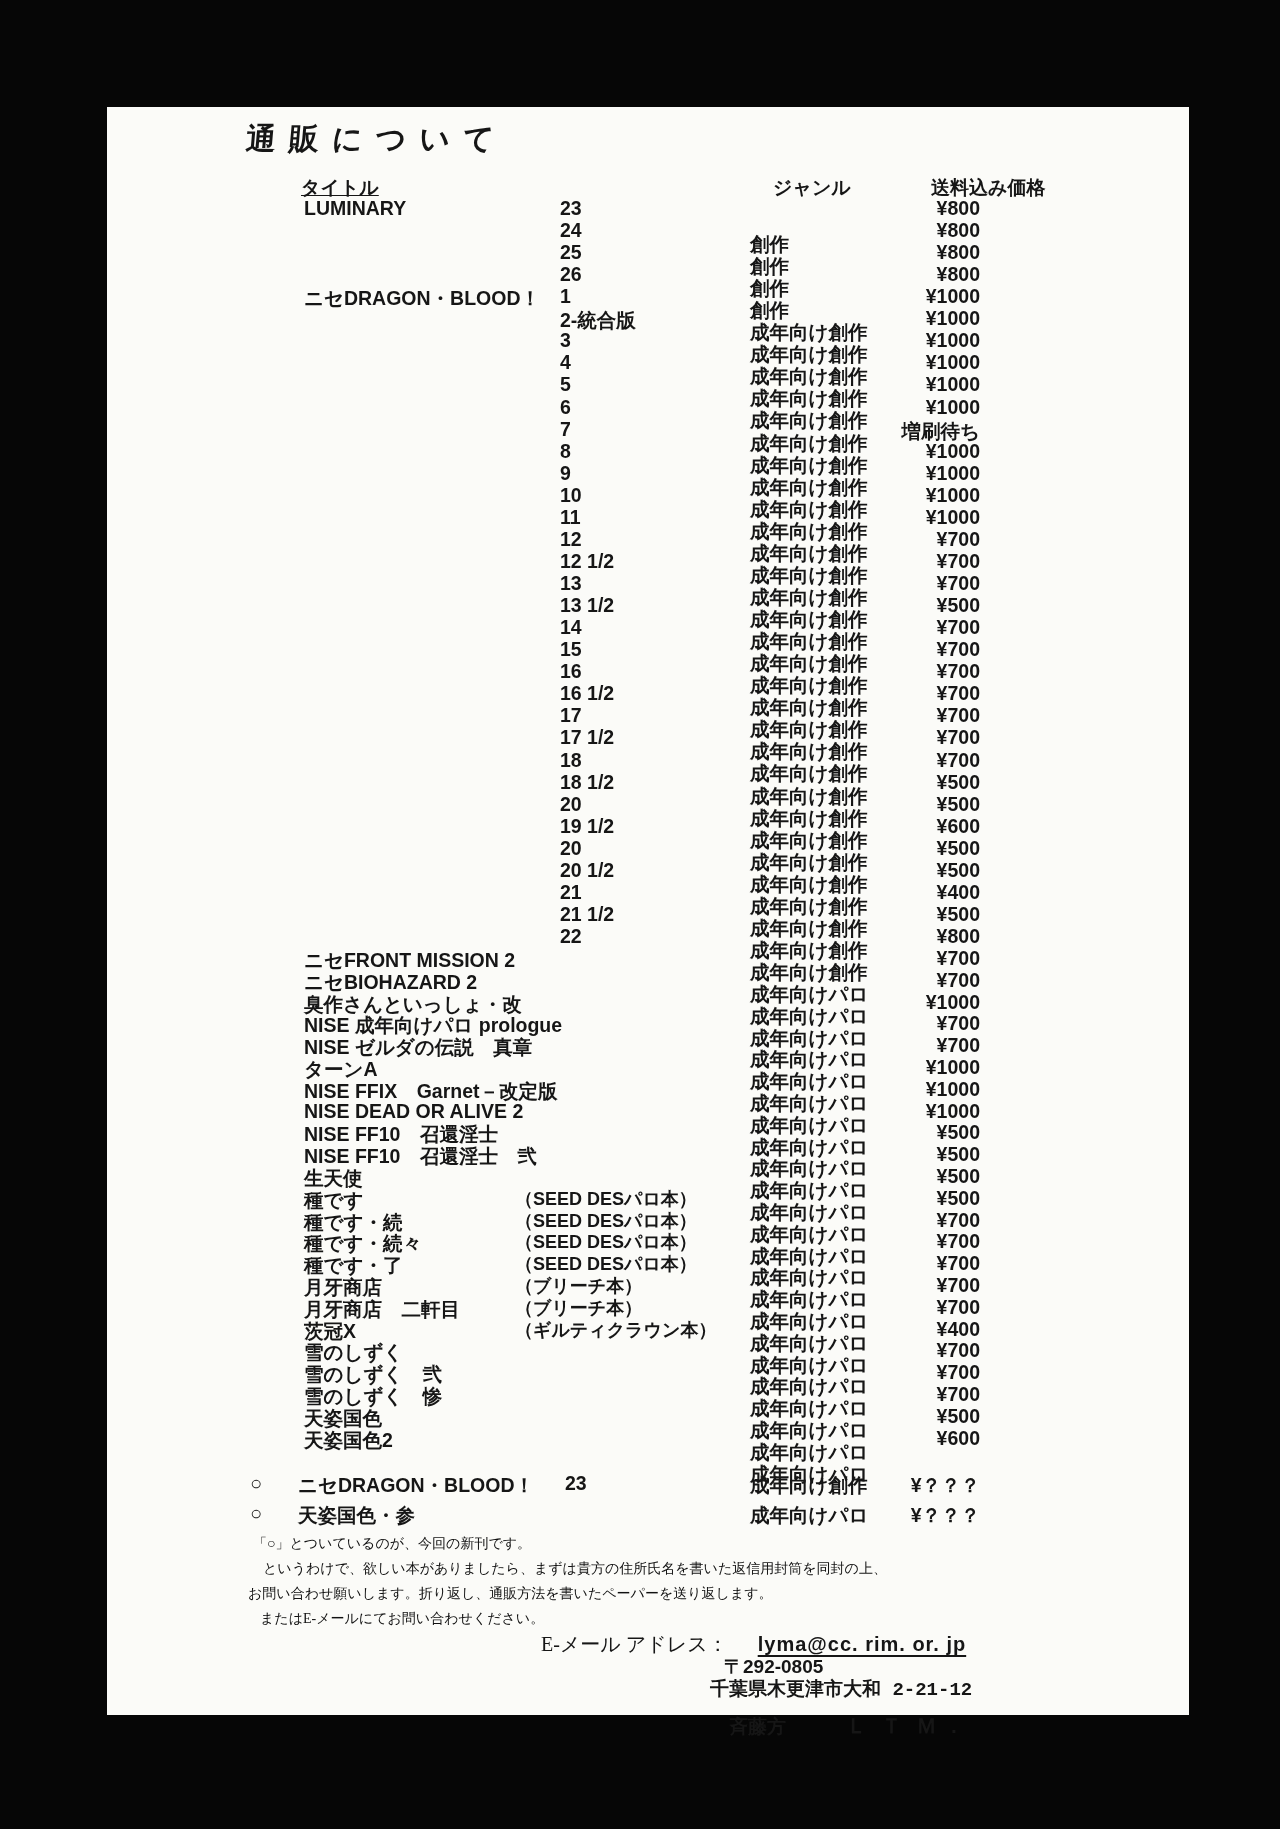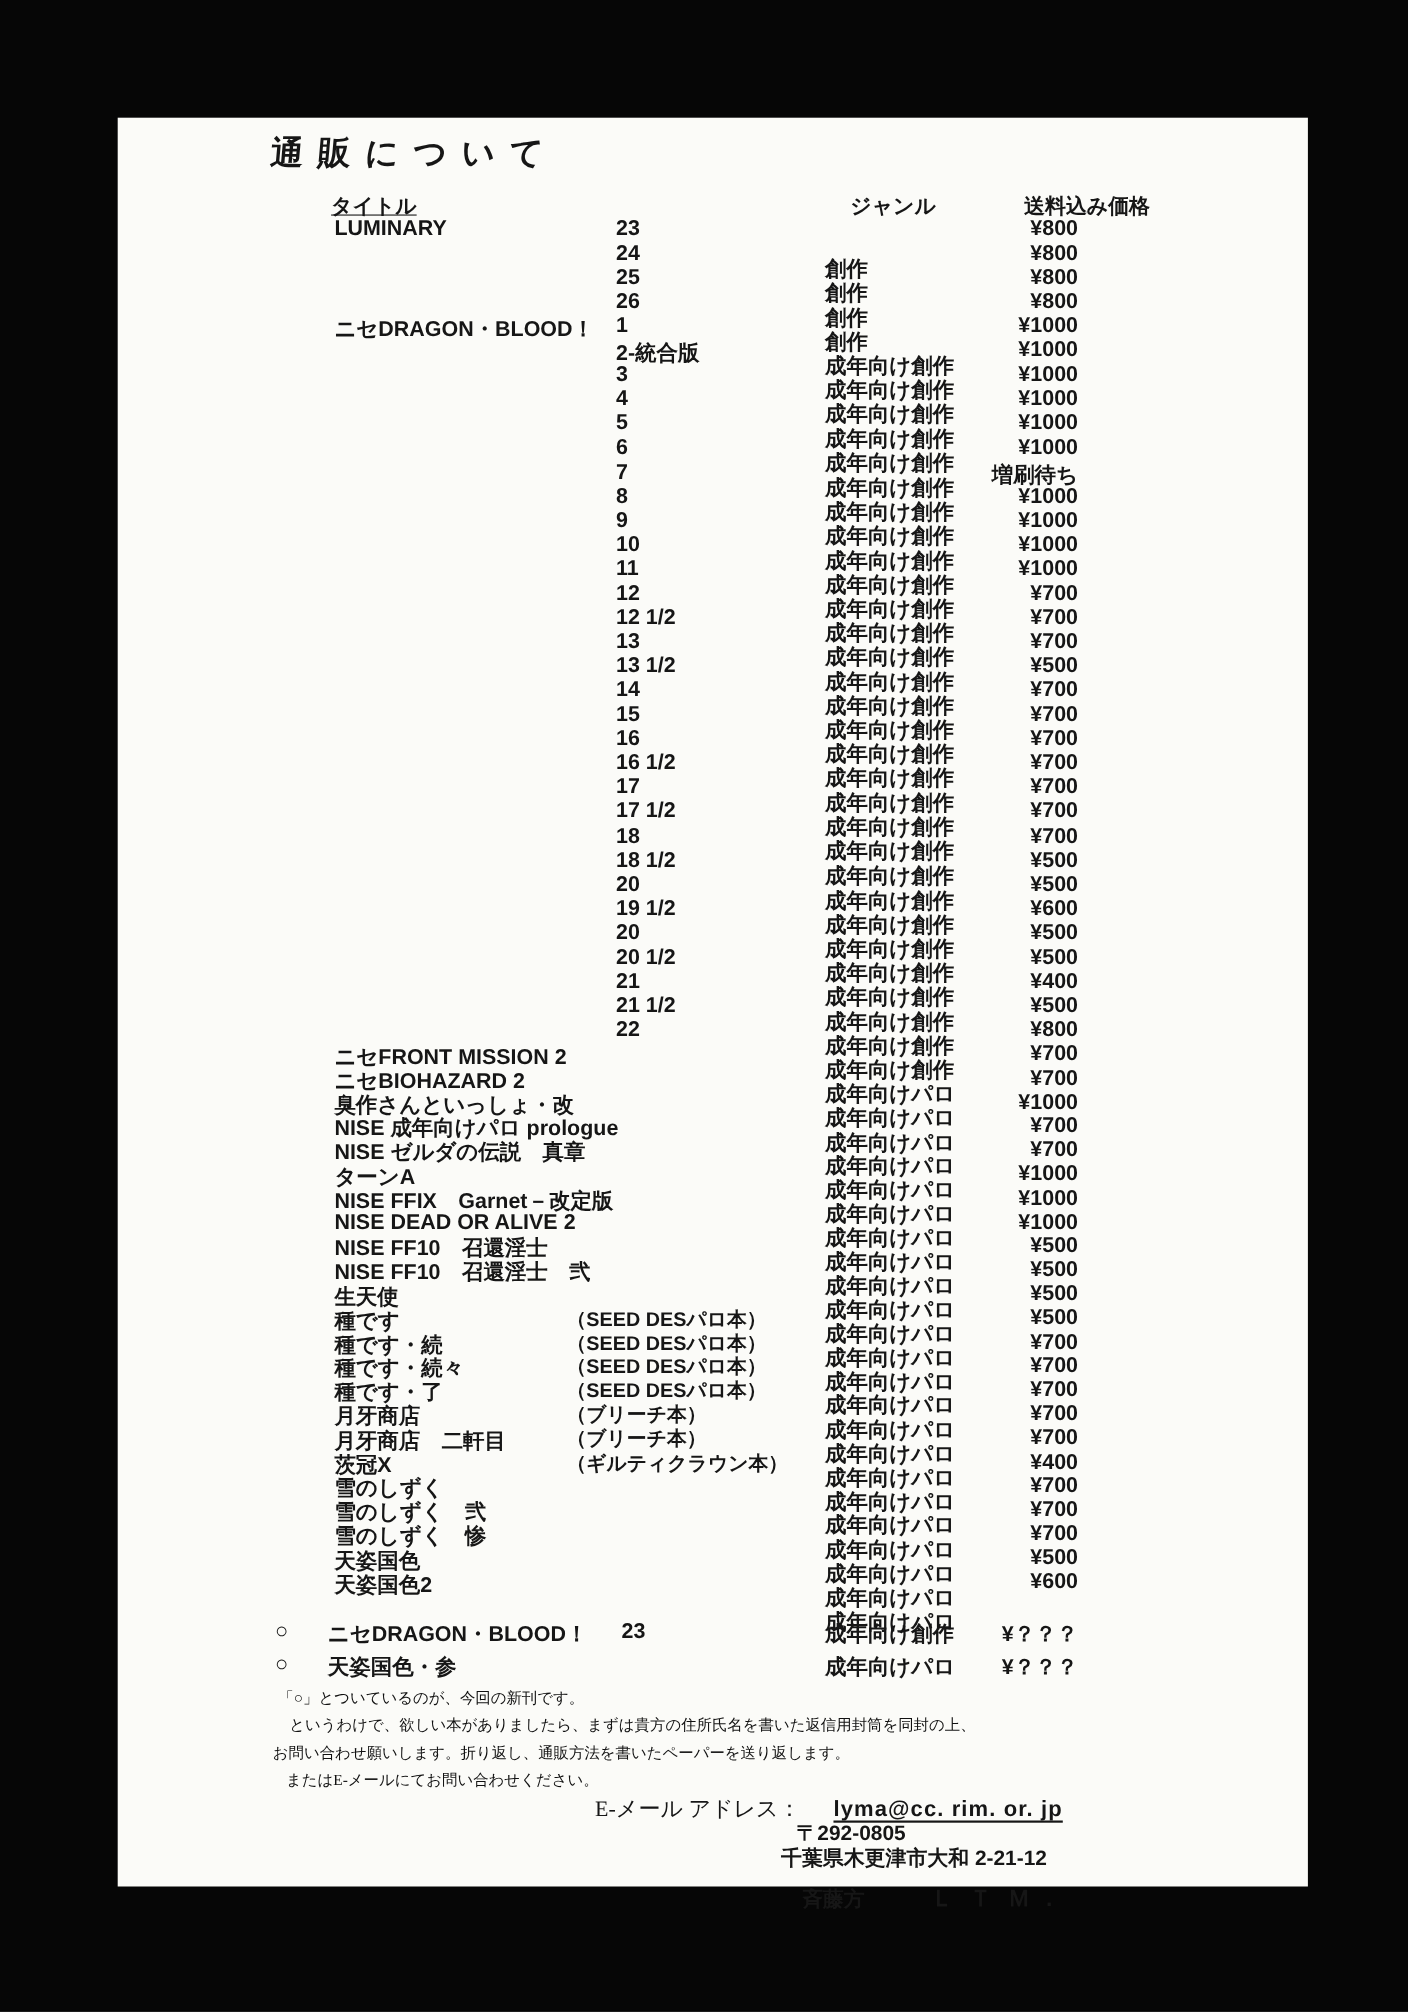--- a/index.html
+++ b/index.html
@@ -44,21 +44,21 @@
     font-size:14px;white-space:nowrap;color:#111;}
   .fn1{left:146px;top:1428px;}
   .fn2{left:156px;top:1453px;}
   .fn3{left:141px;top:1478px;}
   .fn4{left:153px;top:1503px;}
   .f-email{position:absolute;left:434px;top:1524px;margin:0;font-size:20px;white-space:nowrap;}
   .email-label{font-family:"Liberation Serif",serif;}
   .email-value{margin-left:30px;font-weight:700;letter-spacing:1px;
     text-decoration:underline;text-underline-offset:4px;}
   .f-postal{position:absolute;left:617px;top:1547px;margin:0;font-size:19px;font-weight:600;}
-  .f-address{position:absolute;left:603px;top:1569px;margin:0;font-size:19px;font-weight:600;white-space:nowrap;}
+  .f-address{position:absolute;left:603px;top:1569px;margin:0;font-size:19px;font-weight:600;white-space:nowrap;font-family:Liberation Mono, monospace;}
   .f-care{position:absolute;left:606px;top:1589px;margin:16px;font-size:19px;font-weight:600;white-space:nowrap;}
   .circle-name{margin-left:60px;font-size:21px;font-weight:700;letter-spacing:14px;}
 </style>
 </head>
 <body>
 
 <div>
   <div class="page">
 
     <h1 class="doc-title">通販について</h1>

